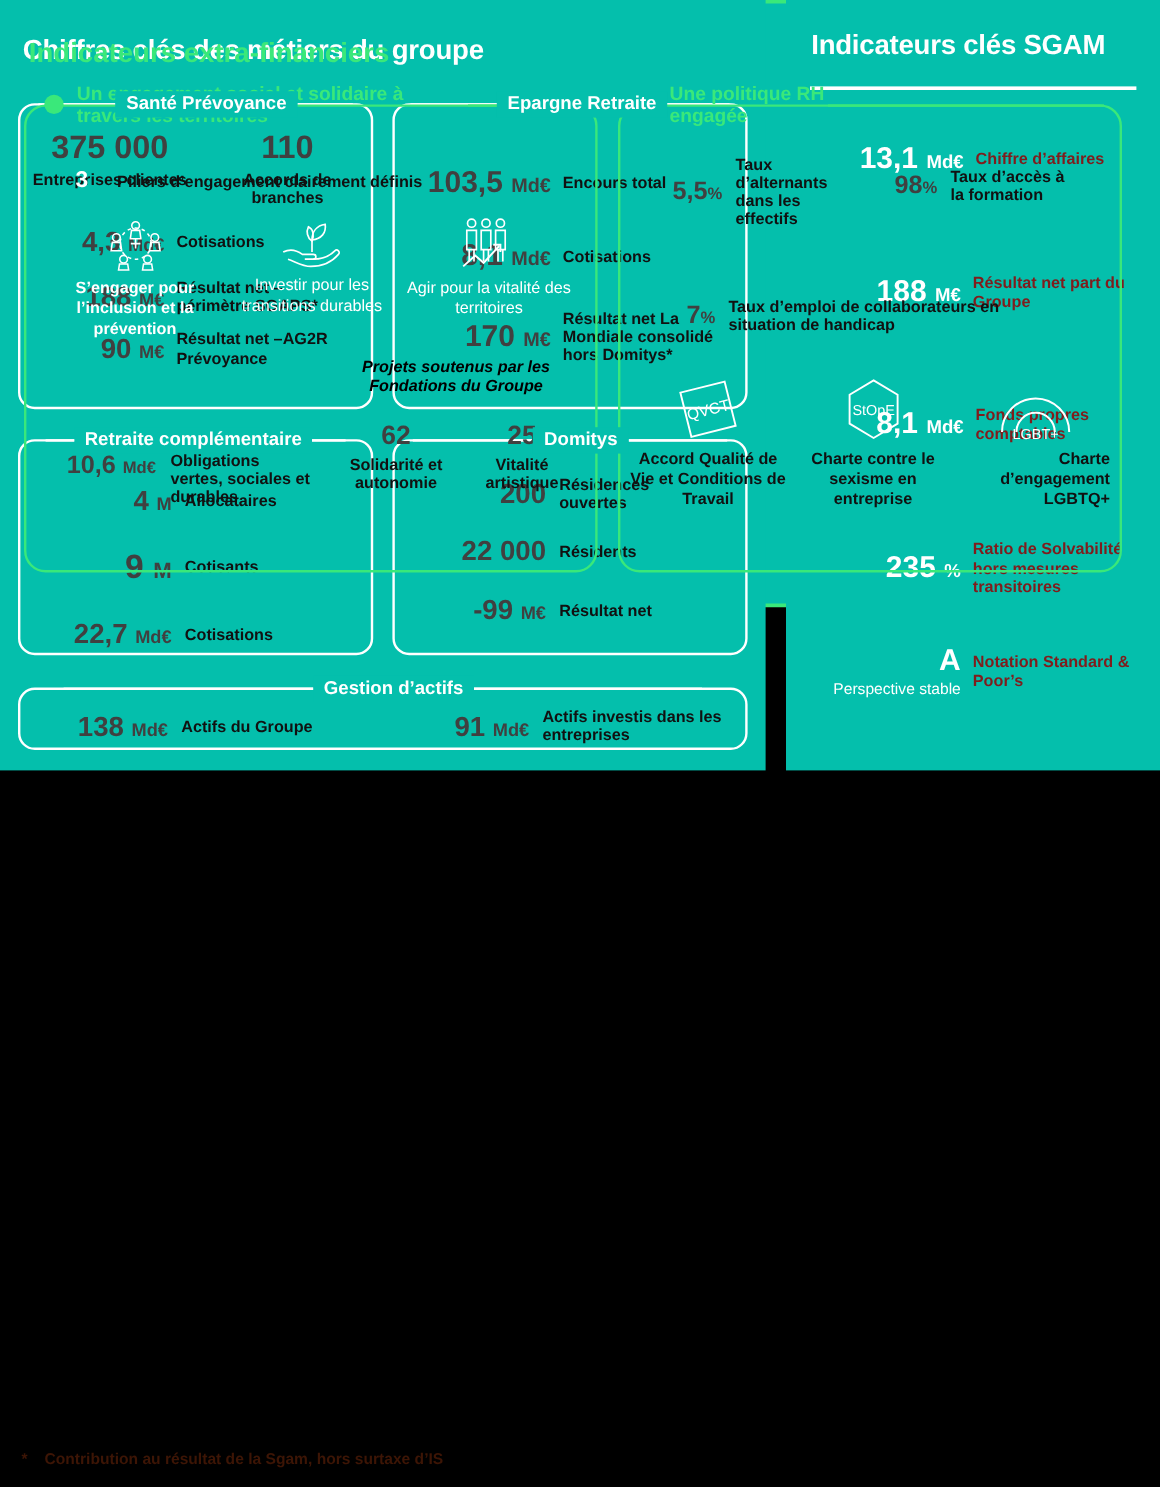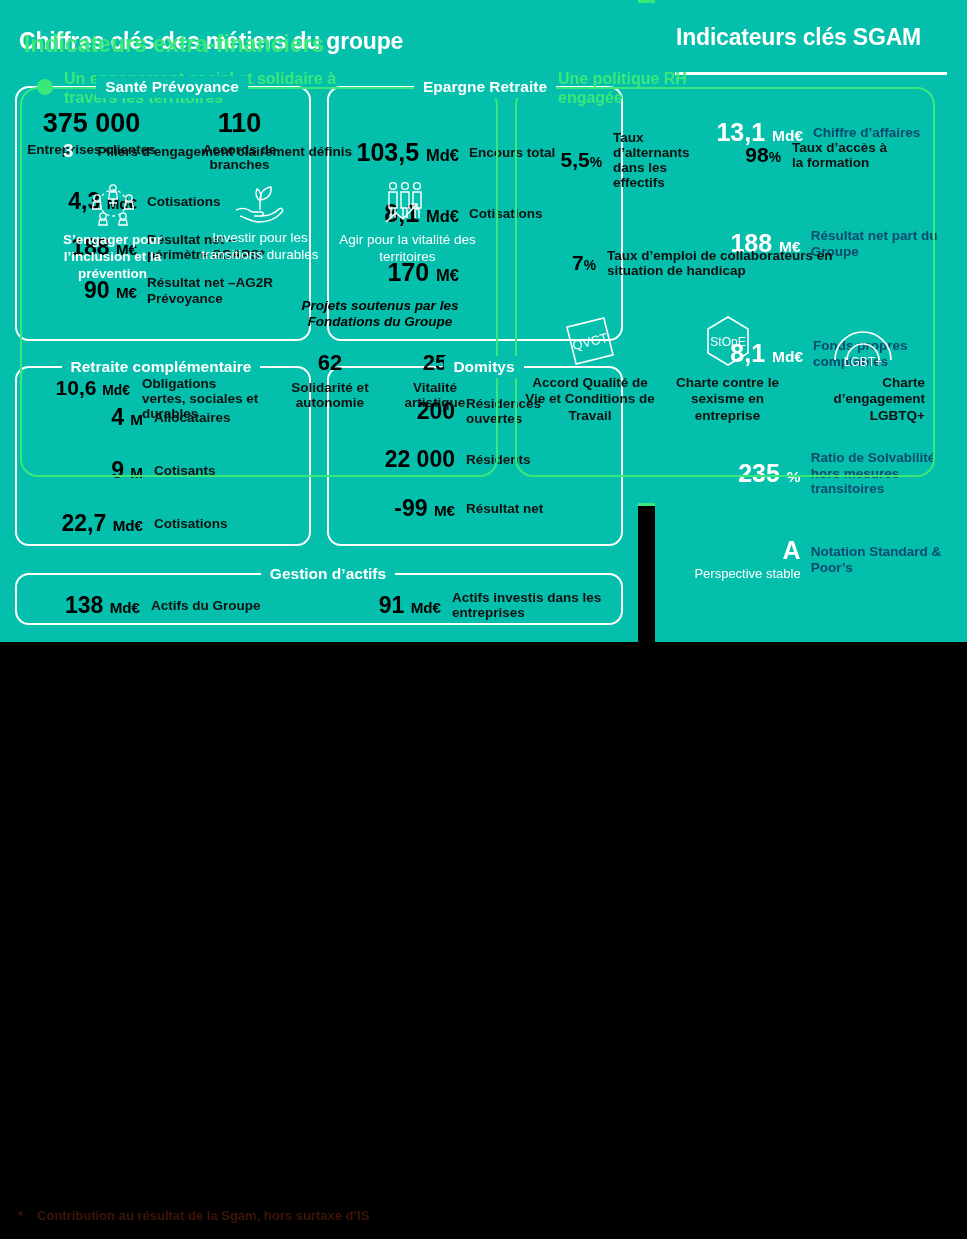--- a/index.html
+++ b/index.html
@@ -18,30 +18,30 @@
   .card .frame{position:absolute;left:0;right:0;top:10px;bottom:0;
       border:2px solid #fff;border-radius:14px;}
   .card .notch{position:absolute;left:0;right:0;top:0;height:22px;
       display:flex;align-items:center;justify-content:center;}
   .card .notch .ttl{color:#fff;font-weight:bold;font-size:15.5px;white-space:nowrap;
       padding:0 9px;background:#04bfac;position:relative;z-index:2;line-height:22px;}
   .card .notch .seg{flex:0 0 auto;height:2px;background:#fff;position:relative;top:0;}
   .card .inner{position:absolute;left:0;right:0;top:22px;bottom:0;}
 
   .row{display:flex;align-items:center;}
-  .num{color:#000000;font-weight:bold;white-space:nowrap;}
+  .num{color:#404040;font-weight:bold;white-space:nowrap;}
   .num .u{font-size:.66em;}
   .lbl{color:#111;font-weight:bold;font-size:13.5px;line-height:1.12;}
 
   
   #sgam .hrule{position:absolute;left:20px;top:72px;width:272px;height:3px;background:#fff;}
   .sgrow{position:absolute;display:flex;align-items:center;}
   .sgnum{color:#fff;font-weight:bold;font-size:25px;text-align:right;white-space:nowrap;}
   .sgnum .u{font-size:.62em;}
-  .sglbl{color:#0c4a6e;font-weight:bold;font-size:13.5px;line-height:1.15;margin-left:10px;}
+  .sglbl{color:#7f1d1d;font-weight:bold;font-size:13.5px;line-height:1.15;margin-left:10px;}
 
   
   #xf{left:5px;top:659px;width:957px;height:506px;background:#04bfac;
       border:3px solid #3ae87a;box-sizing:border-box;border-radius:2px;}
   #xf .xtitle{position:absolute;left:24px;top:31px;color:#3ae87a;font-size:23px;font-weight:bold;}
 
   .xcard{position:absolute;box-sizing:border-box;border:2px solid #3ae87a;border-radius:18px;}
   .xdot{position:absolute;width:16px;height:16px;border-radius:50%;background:#3ae87a;}
   .xhead{position:absolute;color:#3ae87a;font-size:16px;font-weight:bold;line-height:1.18;}
   .xline{position:absolute;height:2px;background:#3ae87a;}
@@ -128,41 +128,42 @@
           <span>8,1</span>
           <span class="u">Md€</span>
         </div>
         <div class="lbl" style="margin-left:10px;">Cotisations</div>
       </div>
       <div class="row" style="margin-top:30px;">
         <div class="num" style="font-size:25px;width:132px;text-align:right;">
           <span>170</span>
           <span class="u">M€</span>
         </div>
+        <div class="lbl" style="margin-left:10px;width:145px;">Résultat net La Mondiale consolidé hors Domitys*</div>
       </div>
     </div>
   </div>
 
   <div class="card" style="left:15px;top:356px;width:296px;height:190px;">
     <div class="frame"></div>
     <div class="notch">
       <div class="seg" style="width:24px;margin-left:22px;"></div>
       <div class="ttl">Retraite complémentaire</div>
       <div class="seg" style="width:28px;margin-right:22px;"></div>
     </div>
     <div class="inner">
       <div class="row" style="margin-top:26px;">
         <div class="num" style="font-size:23px;width:128px;text-align:right;">
           <span>4</span>
           <span class="u">M</span>
         </div>
         <div class="lbl" style="margin-left:11px;">Allocataires</div>
       </div>
       <div class="row" style="margin-top:26px;">
-        <div class="num" style="font-size:23px;width:128px;text-align:right;">
+        <div class="num" style="font-size:28px;width:128px;text-align:right;">
           <span>9</span>
           <span class="u">M</span>
         </div>
         <div class="lbl" style="margin-left:11px;">Cotisants</div>
       </div>
       <div class="row" style="margin-top:26px;">
         <div class="num" style="font-size:23px;width:128px;text-align:right;">
           <span>22,7</span>
           <span class="u">Md€</span>
         </div>

